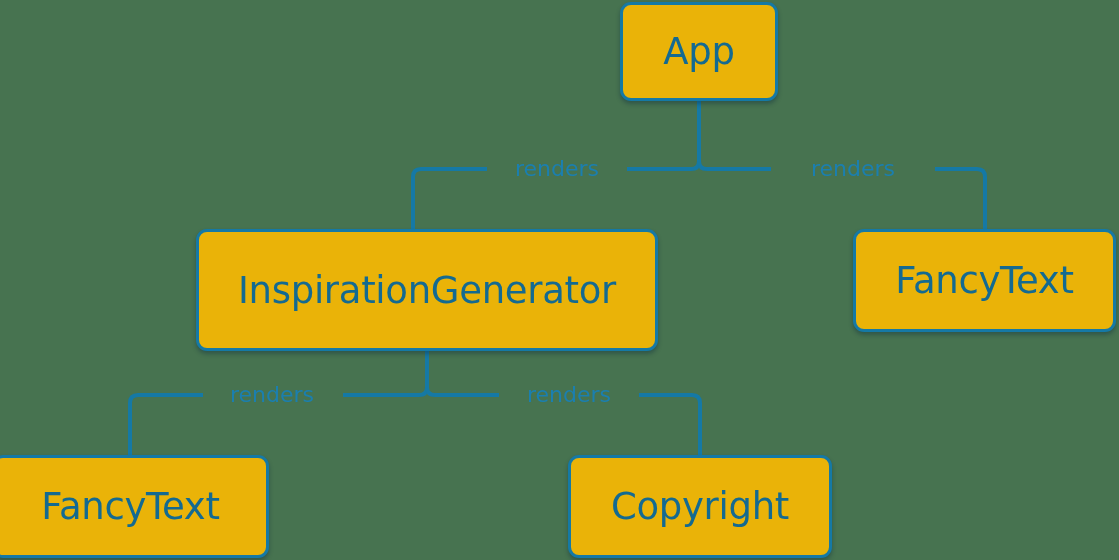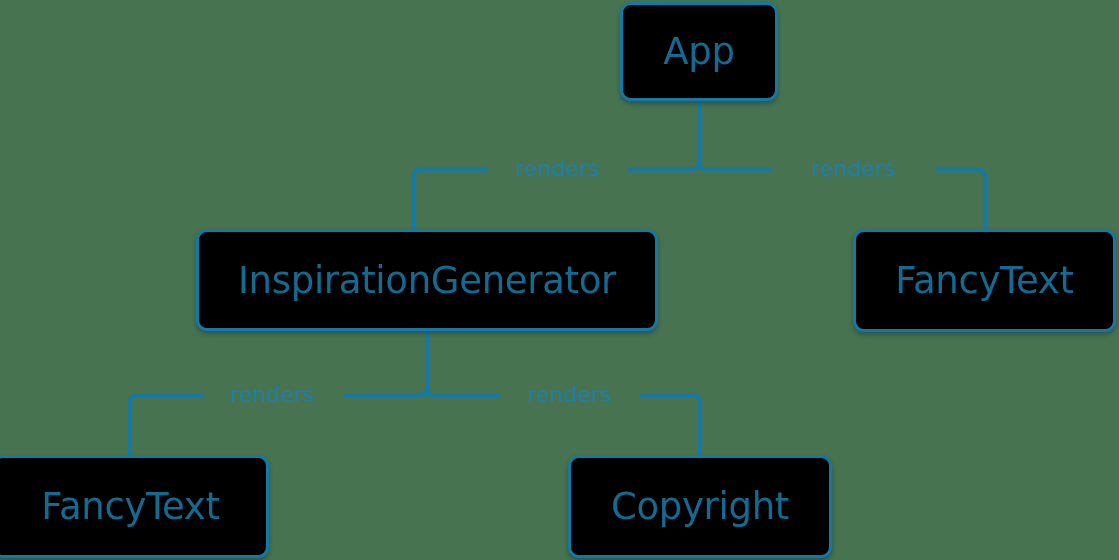--- a/index.html
+++ b/index.html
@@ -22,39 +22,39 @@
   #edge-layer {
     position: absolute;
     left: 0;
     top: 0;
     width: 1119px;
     height: 560px;
   }
   .node {
     position: absolute;
     box-sizing: border-box;
-    background: #000000;
+    background: #eab308;
     border: 3px solid #1579A5;
     border-radius: 11px;
     display: flex;
     align-items: center;
     justify-content: center;
     box-shadow: 0 3px 4px rgba(10, 40, 60, 0.38);
   }
   .node-label {
     color: #146A91;
     font-family: "DejaVu Sans", sans-serif;
     font-size: 37px;
     font-weight: 400;
     letter-spacing: -0.3px;
     line-height: 1;
     white-space: nowrap;
   }
   #node-app        { left: 620px; top: 2px;   width: 158px; height: 99px; }
-  #node-inspgen    { left: 196px; top: 229px; width: 462px; height: 102px; }
+  #node-inspgen    { left: 196px; top: 229px; width: 462px; height: 122px; }
   #node-fancy-right{ left: 853px; top: 229px; width: 263px; height: 103px; }
   #node-fancy-left { left: -8px;  top: 455px; width: 277px; height: 103px; }
   #node-copyright  { left: 568px; top: 455px; width: 264px; height: 103px; }
   .edge-label {
     position: absolute;
     color: #1B7FAF;
     font-family: "DejaVu Sans", sans-serif;
     font-size: 22px;
     font-weight: 500;
     line-height: 1;

